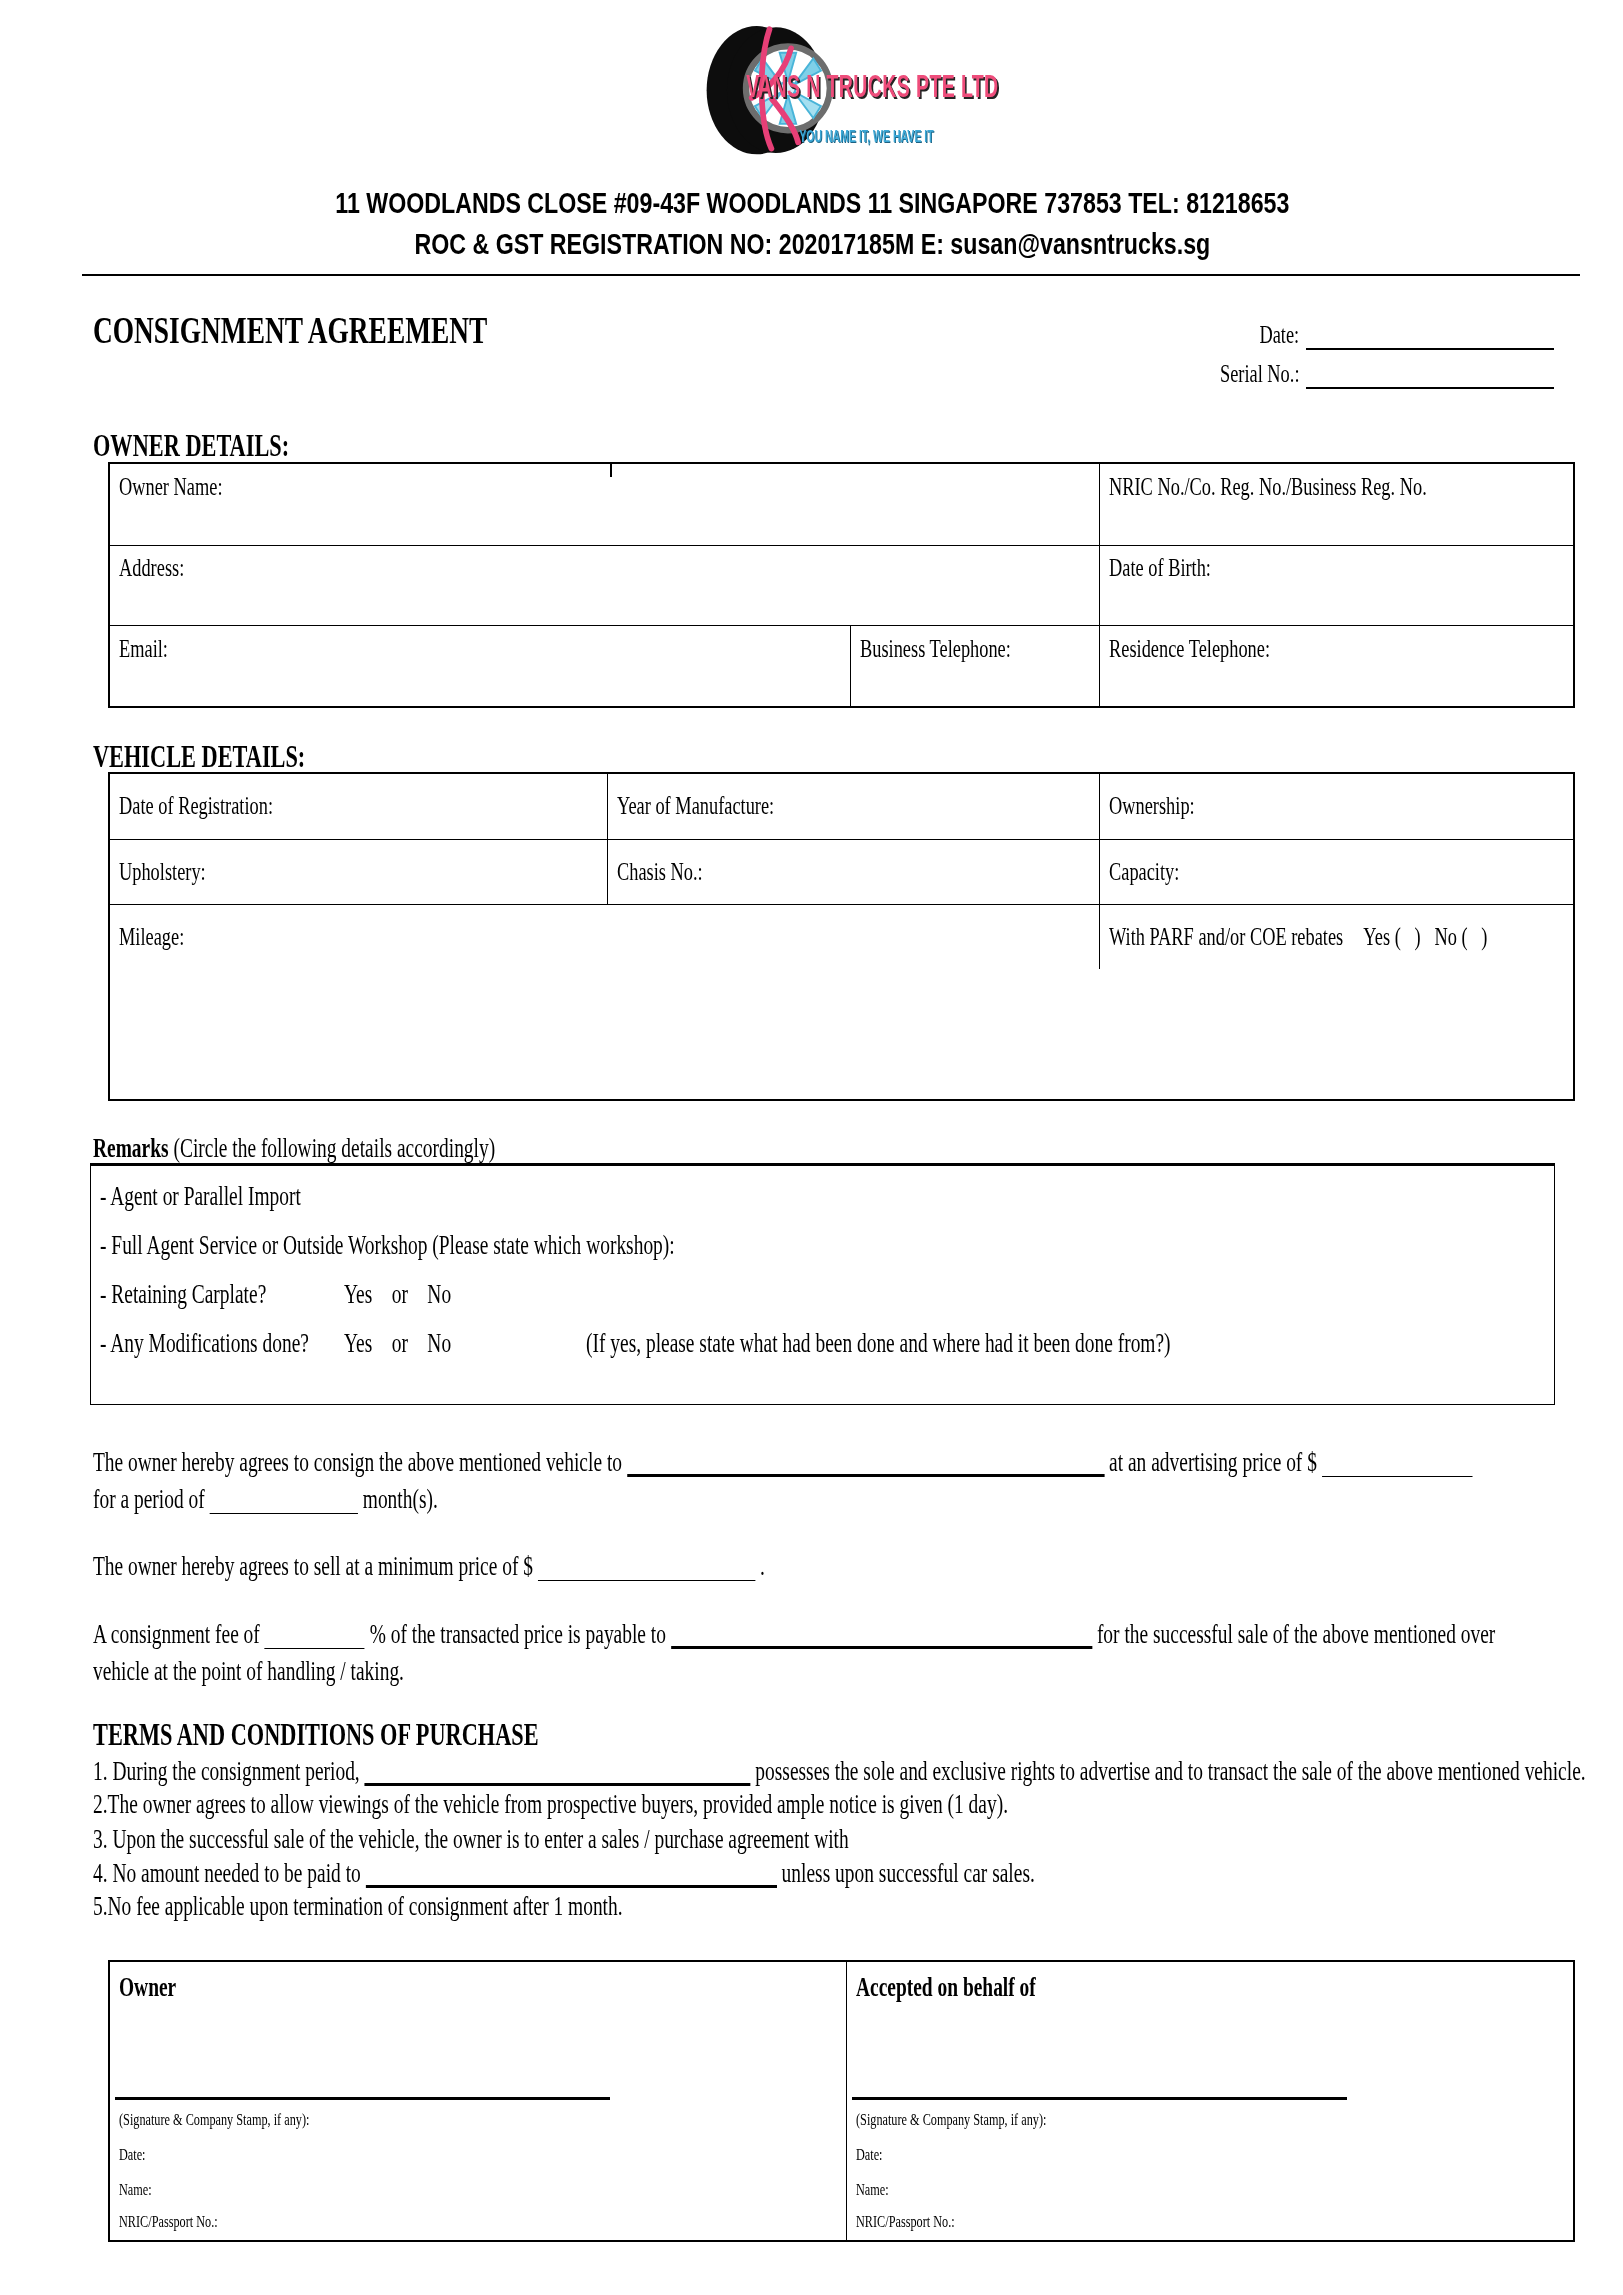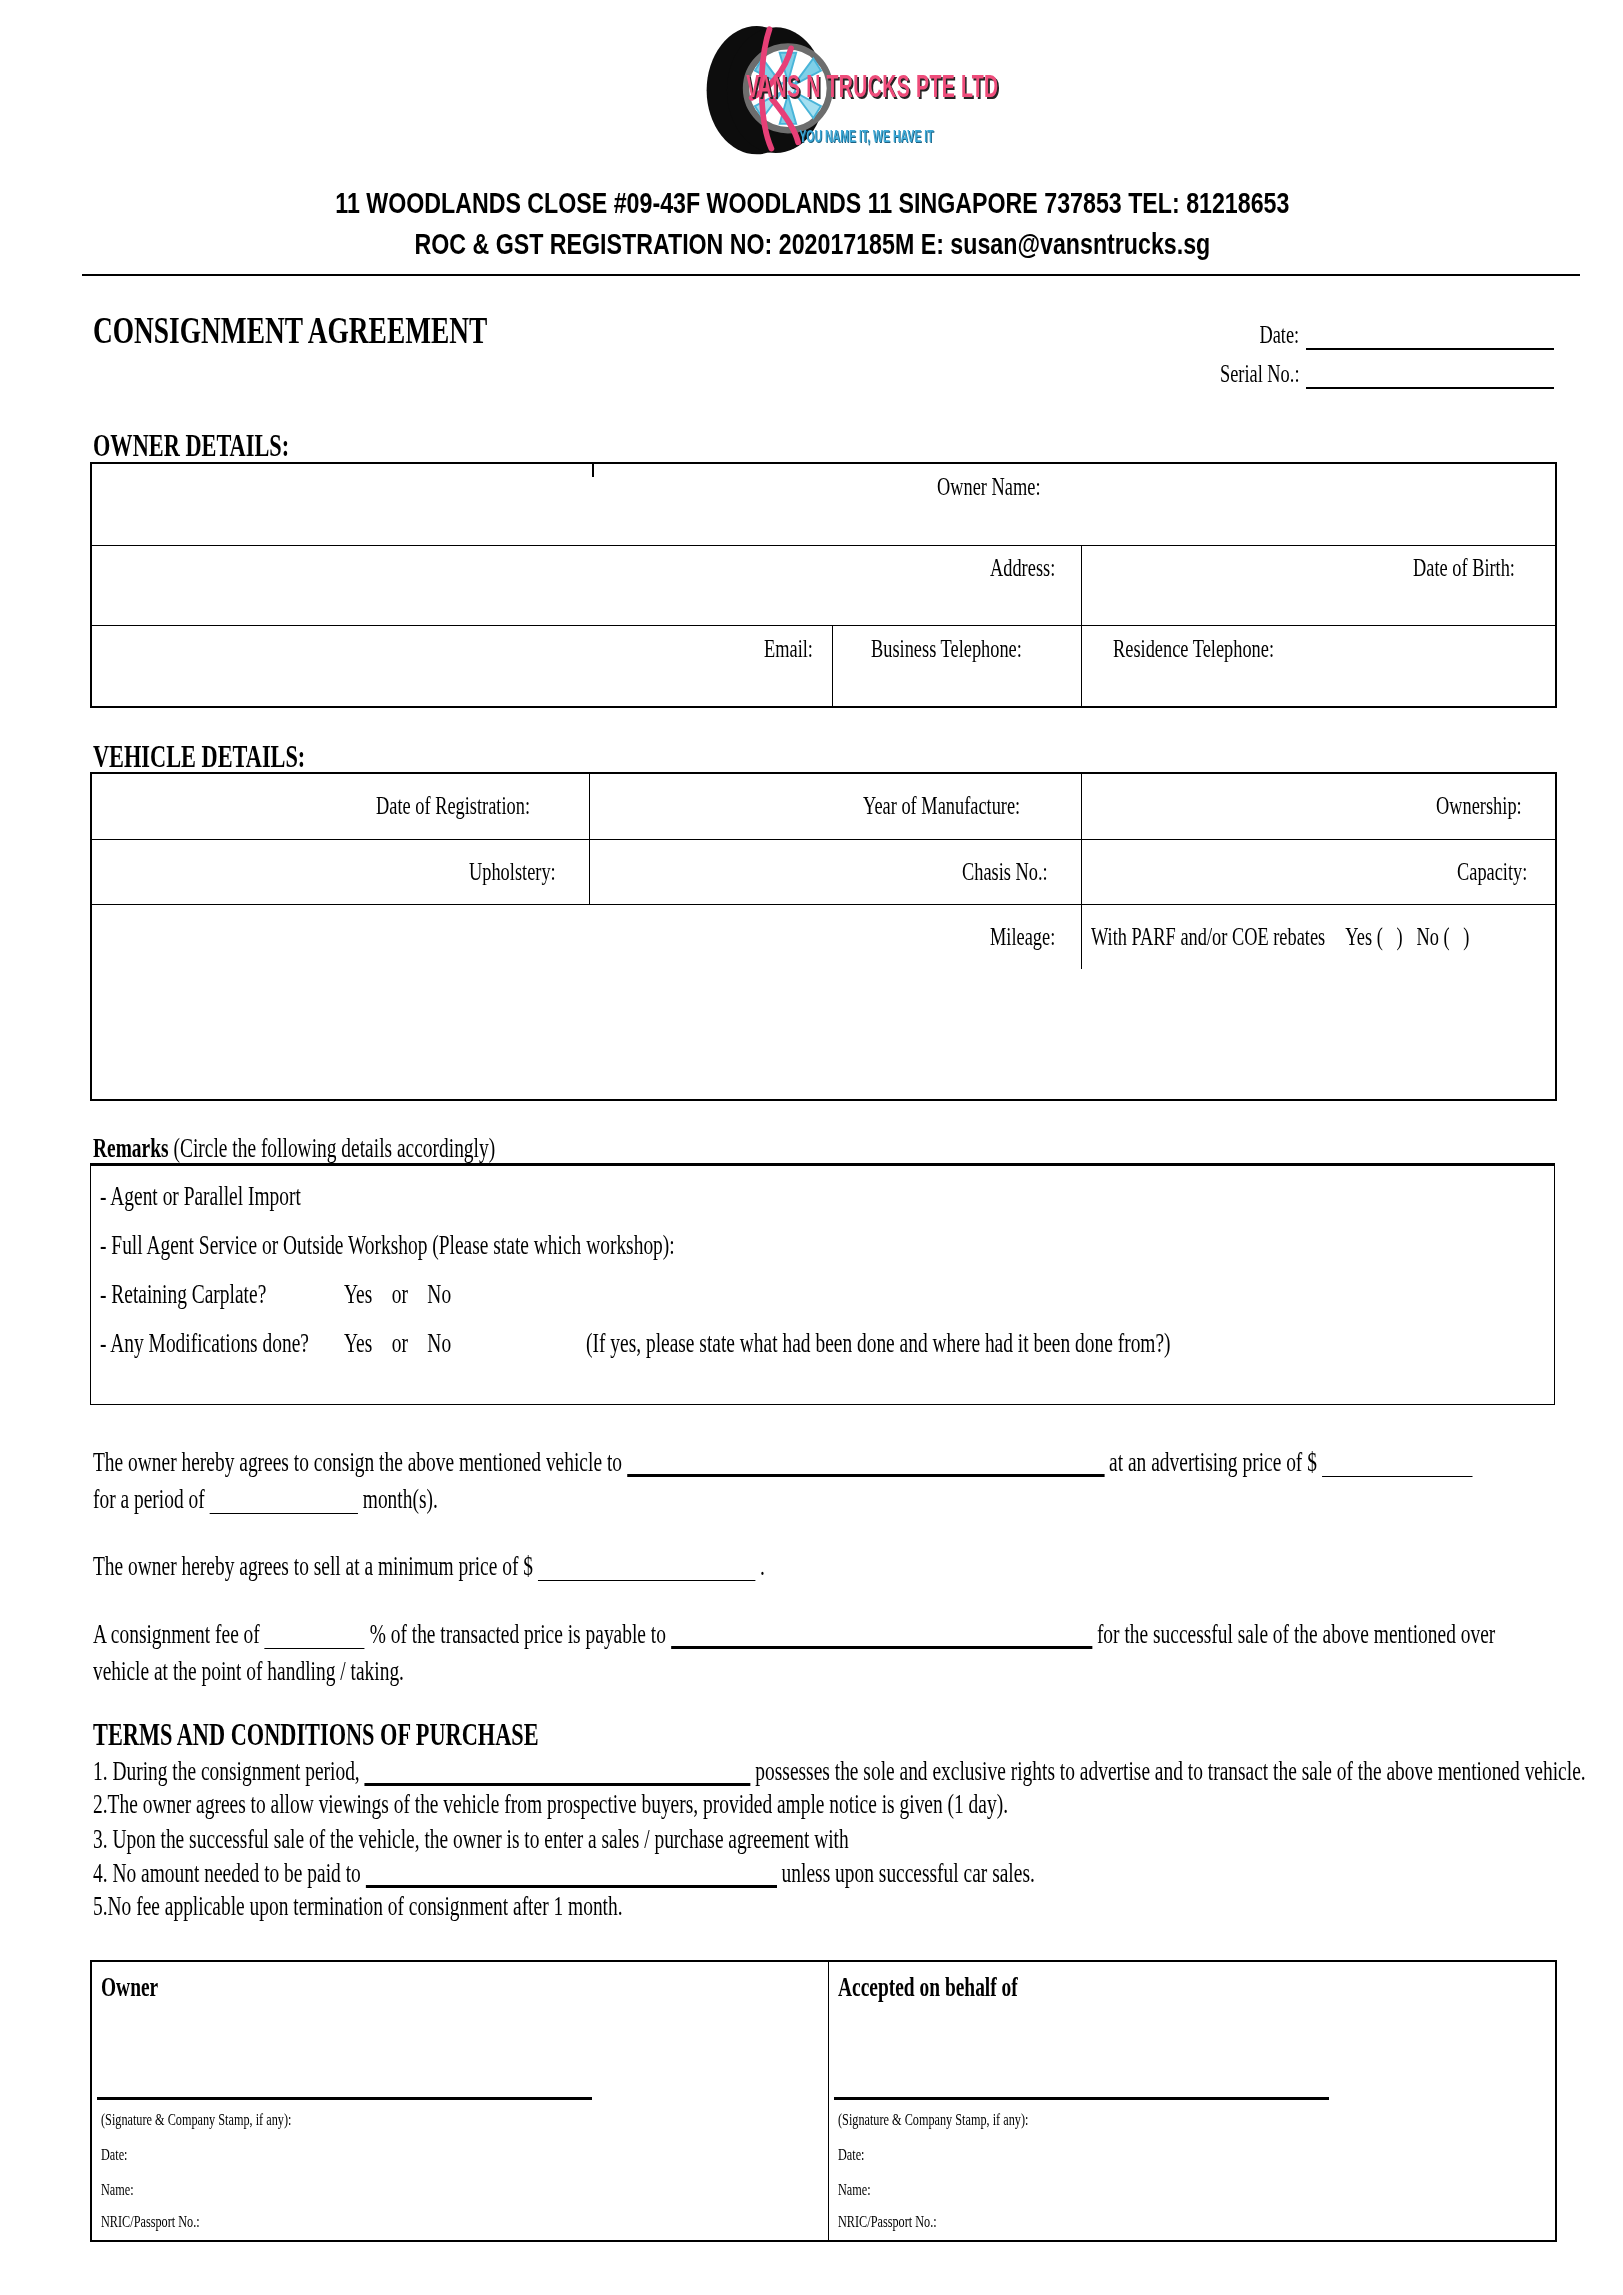--- a/index.html
+++ b/index.html
@@ -41,21 +41,21 @@
   .title > span { display:inline-block; transform:scaleX(0.74); transform-origin:0 50%; }
 
   .fieldrow { position:absolute; right:70px; display:flex; align-items:flex-end; gap:6.4px; font-size:25.5px; }
   .fieldrow .fline { display:inline-block; width:248px; height:28px; border-bottom:2.5px solid #000; }
   .daterow   { top:320px; }
   .serialrow { top:359px; }
 
   .sechead { font-size:31px; font-weight:bold; white-space:nowrap; }
 
   
-  .tbl  { position:absolute; left:90px; width:1463px; border:2.5px solid #000; display:grid;text-align:right; }
+  .tbl  { position:absolute; left:108px; width:1463px; border:2.5px solid #000; display:grid; }
   .trow { display:grid; position:relative; }
   .trow + .trow { border-top:1.9px solid #000; }
   .cell { position:relative; border-left:1.9px solid #000; padding:7.6px 0 0 9px; font-size:25.5px; overflow:visible; }
   .cell:first-child { border-left:none; }
   .cols-2a { grid-template-columns:67.6% 32.4%; }
   .cols-3  { grid-template-columns:34% 33.6% 32.4%; }
   .cols-4  { grid-template-columns:50.6% 17% 17.5% 14.9%; }
   .cols-sig{ grid-template-columns:50.3% 49.7%; }
   .owner-tbl   { top:462px;  height:242px; grid-template-rows:repeat(3,1fr); }
   .vehicle-tbl { top:772px; height:325px; grid-template-rows:repeat(5,1fr); }
@@ -126,20 +126,21 @@
     <span class="condR">Serial No.:</span>
     <span class="fline"></span>
   </div>
 
   <div class="abs sechead" style="left:93px; top:428px;">
     <span class="cond">OWNER DETAILS:</span>
   </div>
   <div class="tbl owner-tbl">
     <div class="trow cols-2a">
       <div class="cell"><div class="tick"></div><span class="cond">Owner Name:</span></div>
+      <div class="cell"><span class="cond">NRIC No./Co. Reg. No./Business Reg. No.</span></div>
     </div>
     <div class="trow cols-2a">
       <div class="cell"><span class="cond">Address:</span></div>
       <div class="cell"><span class="cond">Date of Birth:</span></div>
     </div>
     <div class="trow cols-4">
       <div class="cell"><span class="cond">Email:</span></div>
       <div class="cell"><span class="cond">Business Telephone:</span></div>
       <div class="cell"><span class="cond">Residence Telephone:</span></div>
     </div>

